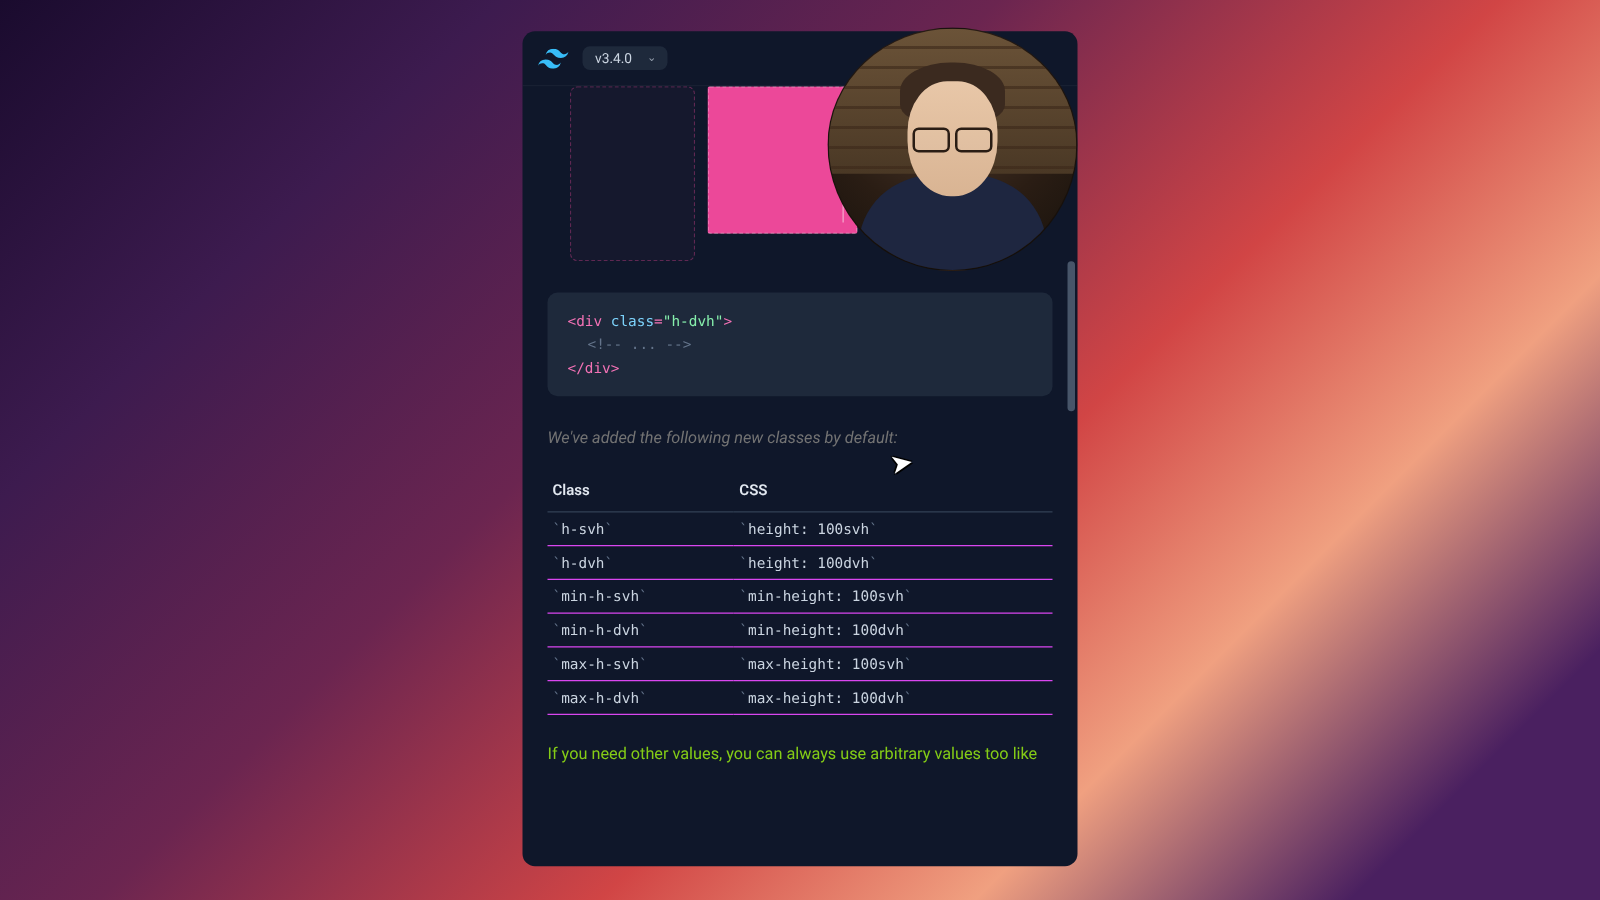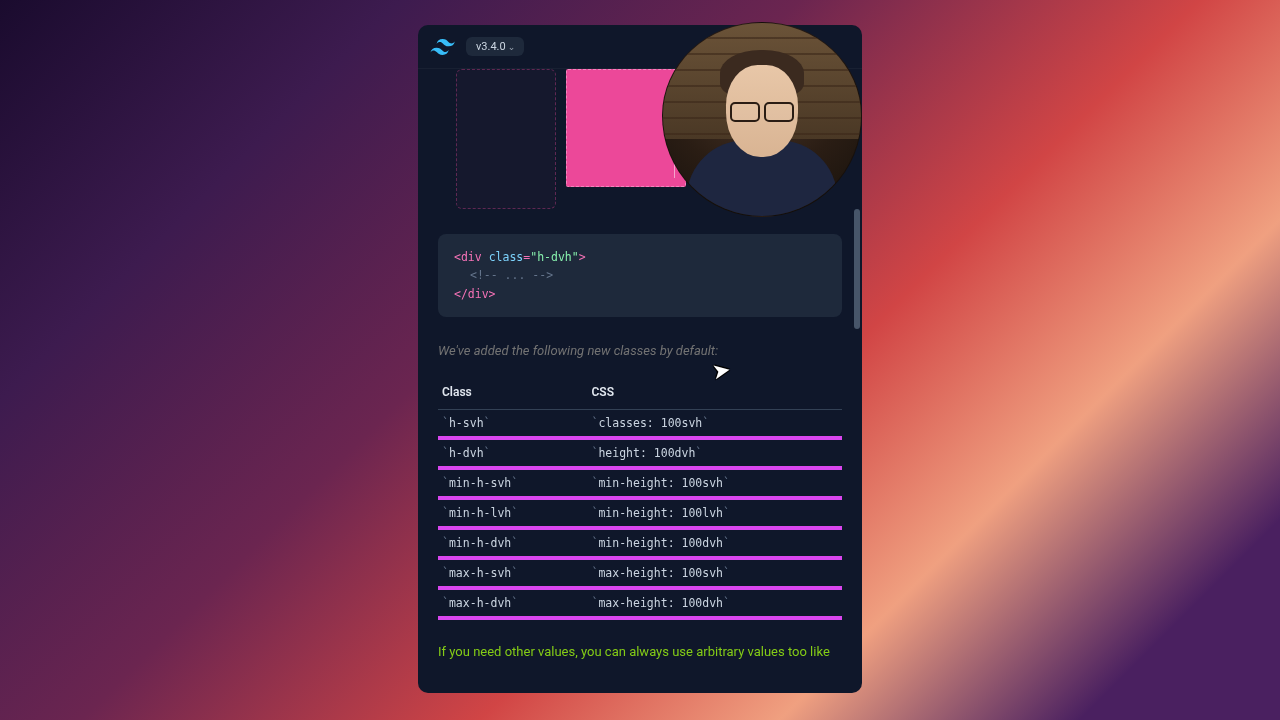--- a/index.html
+++ b/index.html
@@ -39,21 +39,21 @@
   }
   .logo svg { display: block; }
   .version-pill {
     background: #1e293b;
     border-radius: 6px;
     padding: 3px 9px 3px 10px;
     font-size: 11px;
     color: #cbd5e1;
     display: flex;
     align-items: center;
-    gap: 2px;
+    gap: 12px;
   }
   .chev { font-size: 9px; opacity: .7; }
   .content {
     padding: 0 20px;
     height: calc(100% - 44px);
     overflow: hidden;
   }
   .demo-area {
     height: 145px;
     position: relative;
@@ -108,21 +108,21 @@
   th {
     text-align: left;
     color: #e2e8f0;
     font-weight: 600;
     font-size: 12px;
     padding: 6px 4px 10px;
     border-bottom: 1px solid #334155;
   }
   td {
     padding: 6px 4px;
-    border-bottom: 4px solid #d946ef;
+    border-bottom: 1px solid #d946ef;
     font-family: ui-monospace, SFMono-Regular, Menlo, monospace;
     color: #cbd5e1;
   }
   td::before, td::after { content: "`"; color: #64748b; }
   .col-class { width: 37%; }
   .outro {
     font-size: 13px;
     color: #84cc16;
     line-height: 1.6;
     margin-top: 22px;
@@ -233,33 +233,29 @@
     <table>
       <thead>
         <tr>
           <th class="col-class">Class</th>
           <th>CSS</th>
         </tr>
       </thead>
       <tbody id="tbody">
           <tr>
             <td>h-svh</td>
-            <td>classes: 100svh</td>
+            <td>height: 100svh</td>
           </tr>
           <tr>
             <td>h-dvh</td>
             <td>height: 100dvh</td>
           </tr>
           <tr>
             <td>min-h-svh</td>
             <td>min-height: 100svh</td>
-          </tr>
-          <tr>
-            <td>min-h-lvh</td>
-            <td>min-height: 100lvh</td>
           </tr>
           <tr>
             <td>min-h-dvh</td>
             <td>min-height: 100dvh</td>
           </tr>
           <tr>
             <td>max-h-svh</td>
             <td>max-height: 100svh</td>
           </tr>
           <tr>

